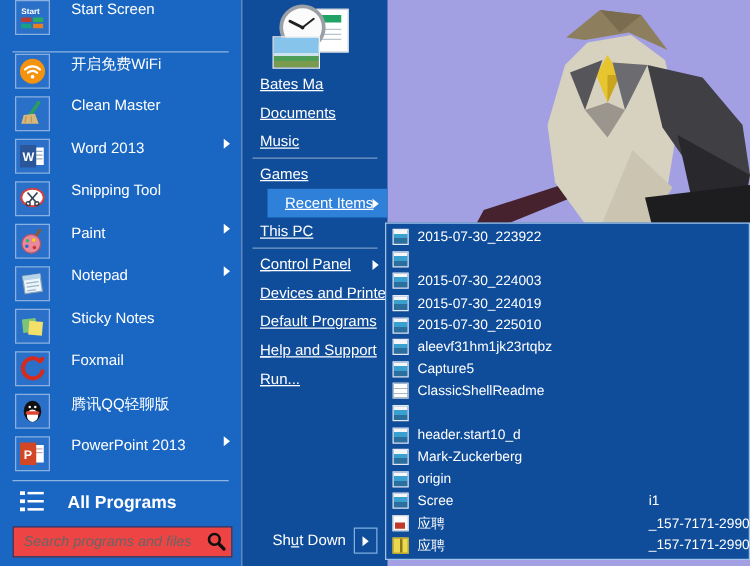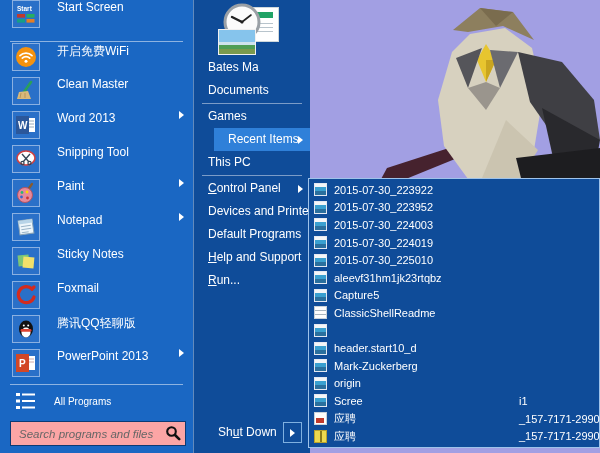--- a/index.html
+++ b/index.html
@@ -21,42 +21,42 @@
   .tile{
     width:28px;height:28px;margin-left:12px;flex:none;box-sizing:border-box;
     background:#2a70c8;border:1px solid rgba(255,255,255,.45);
     display:flex;align-items:center;justify-content:center;
   }
   .llabel{margin-left:17px;font-size:12px;color:#fff;white-space:nowrap;}
   .tri{width:0;height:0;border-left:5px solid #fff;border-top:4px solid transparent;border-bottom:4px solid transparent;}
   .lrow .tri{position:absolute;right:9px;}
   .lsep{height:1px;background:rgba(255,255,255,.5);margin:1px 10px;}
   .allprog{display:flex;align-items:center;height:30px;position:relative;}
-  .allprog .llabel{margin-left:17px;font-weight:normal;font-size:10px;}
+  .allprog .llabel{margin-left:17px;font-weight:bold;font-size:14px;}
   .ap-ico{width:22px;height:20px;margin-left:15px;flex:none;}
-  .searchwrap{position:absolute;left:10px;bottom:7px;width:174px;height:23px;background:#fca5a5;border:1px solid #0d3a74;}
+  .searchwrap{position:absolute;left:10px;bottom:7px;width:174px;height:23px;background:#ef4444;border:1px solid #0d3a74;}
   .searchwrap input{
     position:absolute;left:6px;top:0;width:140px;height:21px;border:none;outline:none;
     font-family:"Liberation Sans",sans-serif;font-size:11.5px;color:#333;background:transparent;
   }
   .searchwrap input::placeholder{font-style:italic;color:#666;}
   .mag{position:absolute;right:4px;top:3px;}
   
   .col-right{
     position:absolute;left:193px;top:0;width:117px;height:453px;
     background:#0f4c99;border-left:1px solid rgba(255,255,255,.35);box-sizing:border-box;z-index:2;
   }
   .usertile{position:relative;height:56px;}
   .uc-doc{position:absolute;left:59px;top:7px;width:24px;height:33px;background:#fff;border:1px solid #cfd8dc;}
   .uc-doc .dochdr{position:absolute;left:3px;top:4px;width:16px;height:6px;background:#21a366;}
   .uc-doc .docline{position:absolute;left:3px;width:16px;height:1px;background:#b8c4cc;}
   .uc-photo{position:absolute;left:24px;top:29px;width:36px;height:24px;border:1px solid #f0f0f0;
     background:linear-gradient(180deg,#86c4ec 0 52%,#cfe3ef 52% 62%,#4f9e57 62% 80%,#7a9a4e 80%);}
   .uc-clock{position:absolute;left:28px;top:2px;}
-  .rrow{height:23px;line-height:23px;padding-left:14px;font-size:12px;color:#fff;position:relative;white-space:nowrap;cursor:default;}
+  .rrow{height:23px;line-height:23px;padding-left:14px;font-size:12px;color:#fff;position:relative;white-space:nowrap;cursor:default;text-decoration:underline;}
   .rrow.hl{background:#2f80d9;margin-left:20px;}
   .rrow .tri{position:absolute;right:7px;top:8px;}
   .rsep{height:1px;background:rgba(255,255,255,.45);margin:1px 8px;}
   .mn{text-decoration:underline;}
   .shutdown{position:absolute;left:0;right:0;bottom:8px;height:24px;text-decoration:underline;}
   .sd-label{position:absolute;left:24px;top:4px;font-size:12px;color:#fff;cursor:default;}
   .sd-btn{position:absolute;right:8px;top:1px;width:19px;height:21px;border:1px solid #7fb0e0;box-sizing:border-box;
     display:flex;align-items:center;justify-content:center;}
   
   .submenu{
@@ -281,20 +281,23 @@
     </svg>
     <div class="uc-photo"></div>
   </div>
 
   <div class="rrow">
     <span>Bates Ma</span>
   </div>
   <div class="rrow">
     <span>Documents</span>
   </div>
+  <div class="rrow">
+    <span>Music</span>
+  </div>
 
   <div class="rsep"></div>
 
   <div class="rrow">
     <span>Games</span>
   </div>
   <div class="rrow hl">
     <span>Recent Items</span>
     <span class="tri"></span>
   </div>
@@ -329,21 +332,20 @@
   </div>
 </div>
 
 <div class="submenu">
   <div class="srow">
       <span class="fico image"></span>
       <span>2015-07-30_223922</span>
     </div>
   <div class="srow">
       <span class="fico image"></span>
-      <span>2015-07-30_223952</span>
     </div>
   <div class="srow">
       <span class="fico image"></span>
       <span>2015-07-30_224003</span>
     </div>
   <div class="srow">
       <span class="fico image"></span>
       <span>2015-07-30_224019</span>
     </div>
   <div class="srow">

